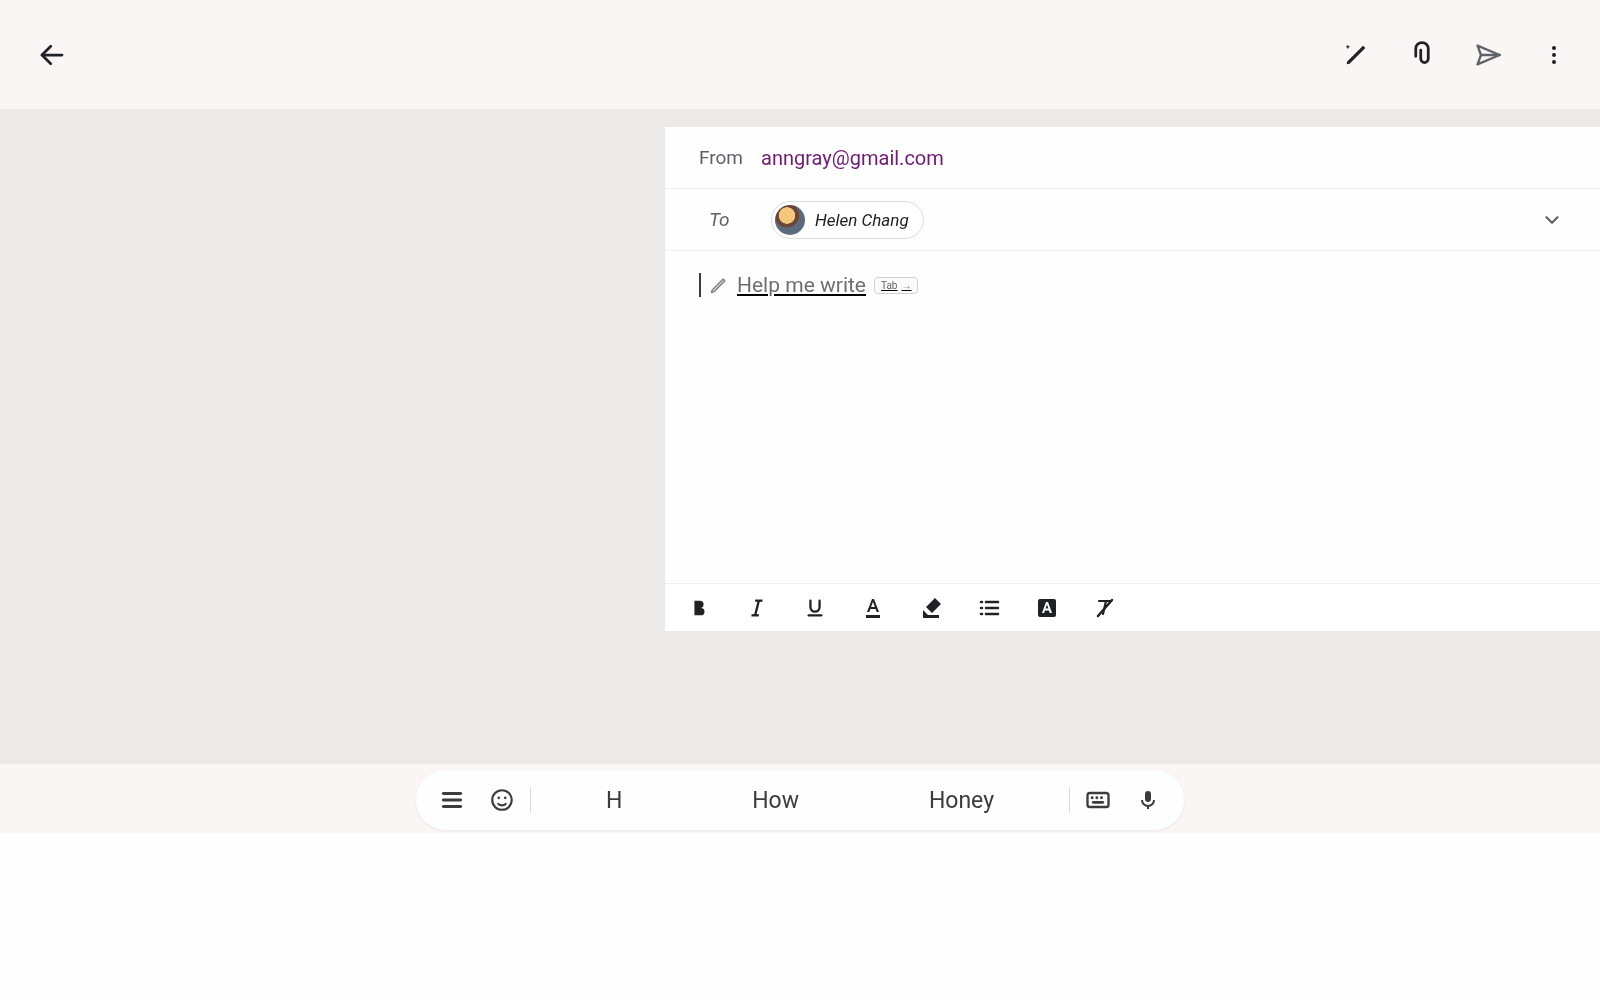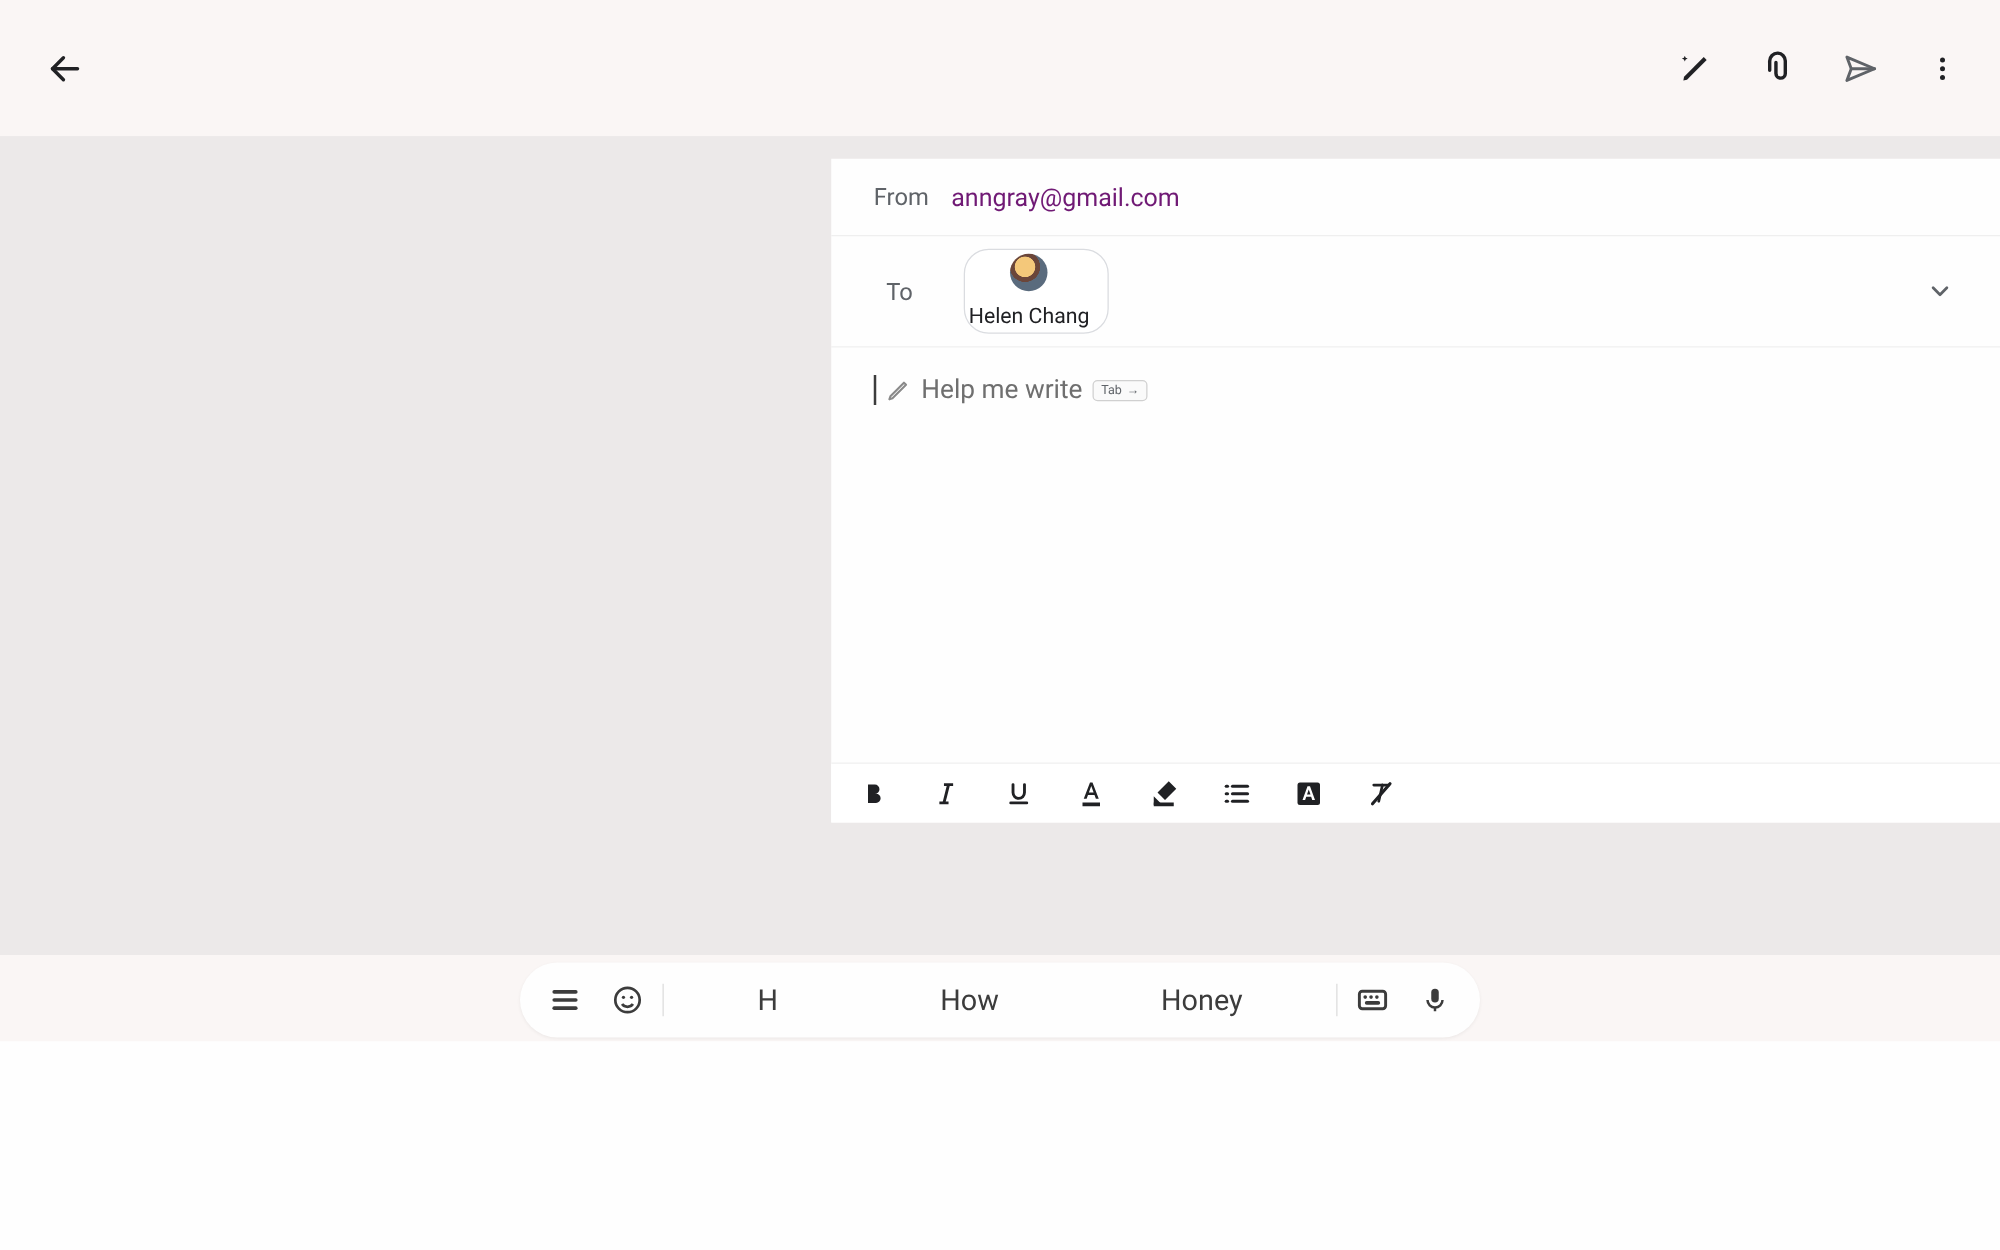--- a/index.html
+++ b/index.html
@@ -50,36 +50,35 @@
       color: #5f6368;
       font-size: 19px;
     }
     .from-value {
       color: #701a75;
       font-size: 20px;
       margin-left: 4px;
     }
 
     
-    .to-row { padding: 10px 34px; position: relative; }
+    .to-row { padding: 10px 34px; position: relative; font-style: italic; }
     .to-label {
       width: 62px;
       color: #5f6368;
       font-size: 19px;
       margin-left: 10px;
     }
     .chip {
       display: flex;
       align-items: center;
       border: 1px solid #dadce0;
       border-radius: 20px;
       padding: 3px 14px 3px 3px;
       gap: 10px;
       background: #fff;
-      flex-direction: column;
     }
     .chip-avatar {
       width: 30px; height: 30px; border-radius: 50%;
       background: radial-gradient(circle at 40% 35%, #f4c87a 0 30%, #6b463a 32% 45%, #5a6b7d 46% 100%);
     }
     .chip-name { font-size: 17px; color: #202124; }
     .expand-btn {
       position: absolute; right: 34px; top: 50%; transform: translateY(-50%);
       width: 28px; height: 28px; display: flex; align-items: center; justify-content: center;
       cursor: pointer; color: #5f6368;
@@ -87,21 +86,21 @@
 
     
     .subject-row { position: relative; padding: 18px 34px; }
     .subject-placeholder { color: #8a8a8a; font-size: 22px; }
     .lock-btn {
       position: absolute; right: 34px; top: 50%; transform: translateY(-50%);
       color: #5f6368;
     }
 
     
-    .body-area { padding: 22px 34px; height: 380px; }
+    .body-area { padding: 22px 34px; height: 380px; text-decoration: underline; }
     .help-me-write {
       display: flex; align-items: center; gap: 8px;
       color: #6f6f6f; font-size: 21px;
     }
     .cursor-bar {
       width: 2px; height: 24px; background: #3c3c3c;
     }
     .pencil-spark { display:flex; align-items:center; color:#7a7a7a; }
     .tab-hint {
       display: flex; align-items: center; gap: 4px;

